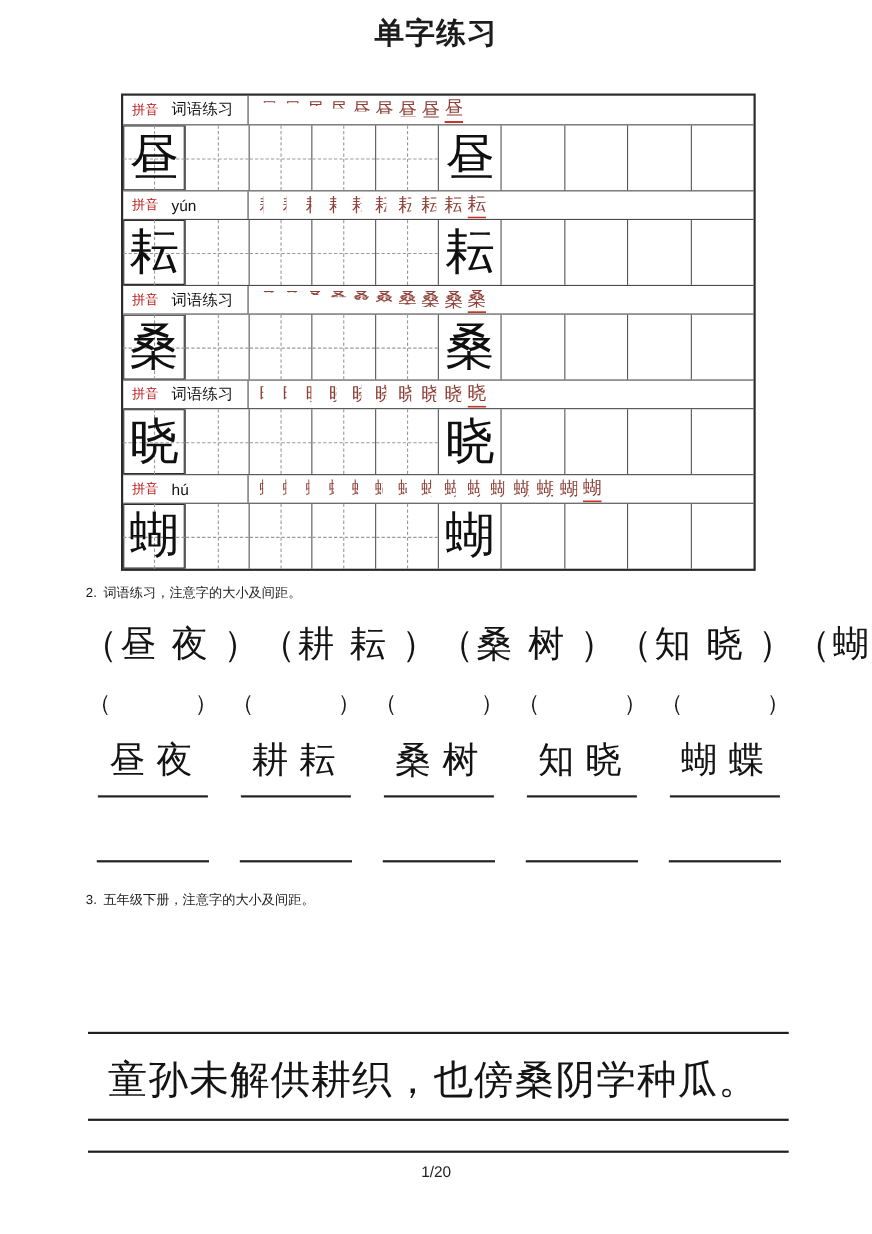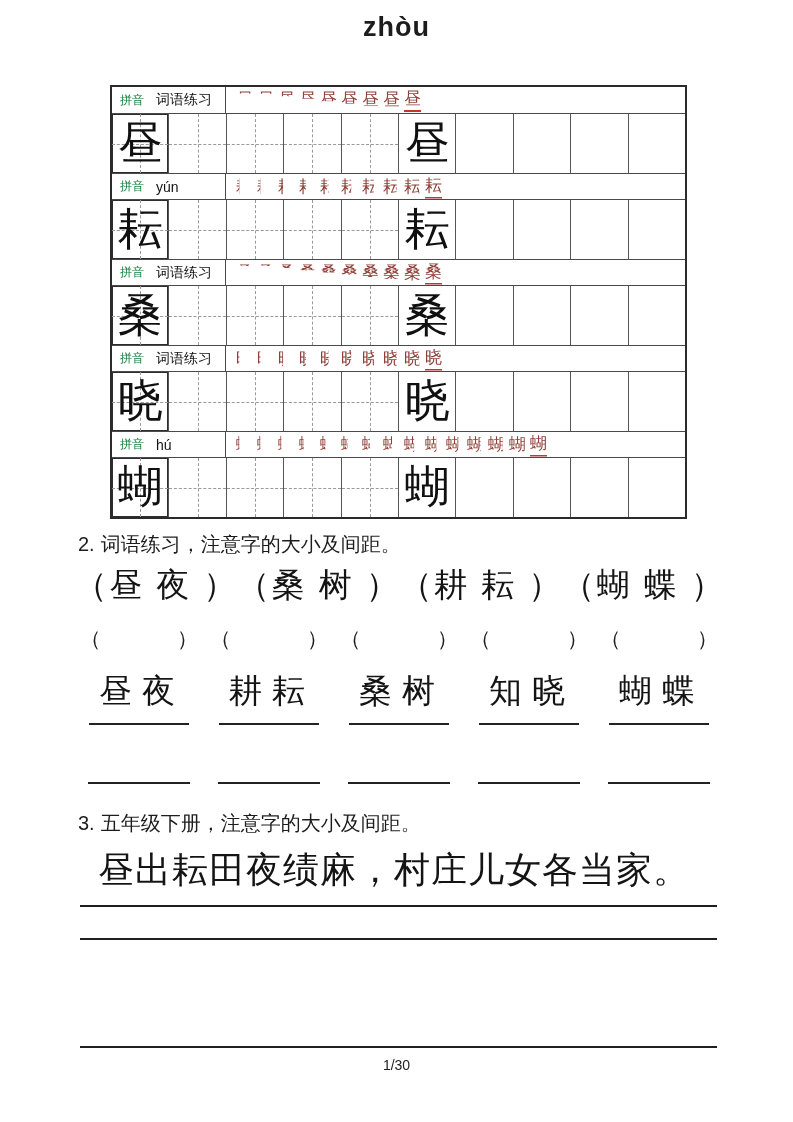--- a/index.html
+++ b/index.html
@@ -25,21 +25,21 @@
   .char-table {
     position:absolute; top:85px; left:110px; width:577px;
     border:2px solid #2b2b2b; background:#fff;
   }
   .pinyin-row { display:flex; height:27px; border-bottom:1px solid #4a4a4a; align-items:stretch; }
   .block + .block .pinyin-row { border-top:1px solid #4a4a4a; }
   .pinyin-cell {
     width:114px; flex:0 0 114px; border-right:1px solid #4a4a4a;
     display:flex; align-items:center; padding-left:8px; gap:12px;
   }
-  .pinyin-tag { font-size:12px; color:#15803d; }
+  .pinyin-tag { font-size:12px; color:#b91c1c; }
   .pinyin-val { font-size:14px; color:#111; }
   .stroke-area { flex:1; display:flex; align-items:center; padding-left:10px; gap:4px; overflow:hidden; }
   .stroke-glyph {
     display:inline-block; font-family:"Liberation Serif","DejaVu Serif",serif;
     font-size:17px; line-height:22px; color:#8f4038;
   }
   .stroke-glyph.final { border-bottom:2px solid #c03a2c; }
 
   .char-row { display:flex; height:59px; }
   .cell { flex:1 1 0; position:relative; border-right:1px solid #555; }
@@ -53,21 +53,21 @@
     content:""; position:absolute; left:0; right:0; top:50%;
     border-top:1px dashed #9a9a9a;
   }
   .model-char {
     position:absolute; inset:0; display:flex; align-items:center; justify-content:center;
     font-family:"Liberation Serif","DejaVu Serif",serif;
     font-size:45px; line-height:1; color:#101010; z-index:2;
   }
 
   
-  .sec-heading { position:absolute; left:78px; font-size:20px; }
+  .sec-heading { position:absolute; left:78px; font-size:12px; }
   .sec-heading .sec-num { margin-right:6px; }
   #s2-heading { top:531px; }
   #s3-heading { top:810px; }
 
   
   .word-row { position:absolute; left:74px; width:650px; display:flex; }
   .word-col { flex:1 1 0; display:flex; align-items:center; justify-content:center; }
   #paren-words { top:556px; height:58px; }
   .paren-word {
     font-family:"Liberation Serif","DejaVu Serif",serif;
@@ -105,21 +105,21 @@
   .page-num {
     position:absolute; top:1057px; left:0; width:100%;
     text-align:center; font-size:14px; color:#222;
   }
 </style>
 </head>
 <body>
 
 <div id="page">
 
-  <div class="title">zhòu</div>
+  <div class="title">单字练习</div>
 
 
   <div class="char-table" id="char-table">
       <div class="block">
         <div class="pinyin-row">
           <div class="pinyin-cell">
             <span class="pinyin-tag">拼音</span>
             <span class="pinyin-val">词语练习</span>
           </div>
           <div class="stroke-area">
@@ -304,24 +304,27 @@
 
   <div class="sec-heading" id="s2-heading">
     <span class="sec-num">2.</span><span>词语练习，注意字的大小及间距。</span>
   </div>
 
   <div class="word-row" id="paren-words">
       <div class="word-col">
         <span class="paren-word">（<span class="w">昼夜</span>）</span>
       </div>
       <div class="word-col">
+        <span class="paren-word">（<span class="w">耕耘</span>）</span>
+      </div>
+      <div class="word-col">
         <span class="paren-word">（<span class="w">桑树</span>）</span>
       </div>
       <div class="word-col">
-        <span class="paren-word">（<span class="w">耕耘</span>）</span>
+        <span class="paren-word">（<span class="w">知晓</span>）</span>
       </div>
       <div class="word-col">
         <span class="paren-word">（<span class="w">蝴蝶</span>）</span>
       </div>
     </div>
   <div class="word-row" id="empty-parens">
       <div class="word-col">
         <span class="empty-paren-box">
           <span>（</span>
           <span>）</span>
@@ -384,18 +387,18 @@
       </div>
       <div class="word-col">
         <span class="blank-word-line"></span>
       </div>
     </div>
 
   <div class="sec-heading" id="s3-heading">
     <span class="sec-num">3.</span><span>五年级下册，注意字的大小及间距。</span>
   </div>
 
-  <div class="sentence" id="sentence-1">昼出耘田夜绩麻，村庄儿女各当家。</div>
   <div class="blank-line" id="blank-line-1"></div>
+  <div class="sentence" id="sentence-2">童孙未解供耕织，也傍桑阴学种瓜。</div>
   <div class="blank-line" id="blank-line-2"></div>
 
-  <div class="page-num">1/30</div>
+  <div class="page-num">1/20</div>
 </div>
 
 </body></html>

